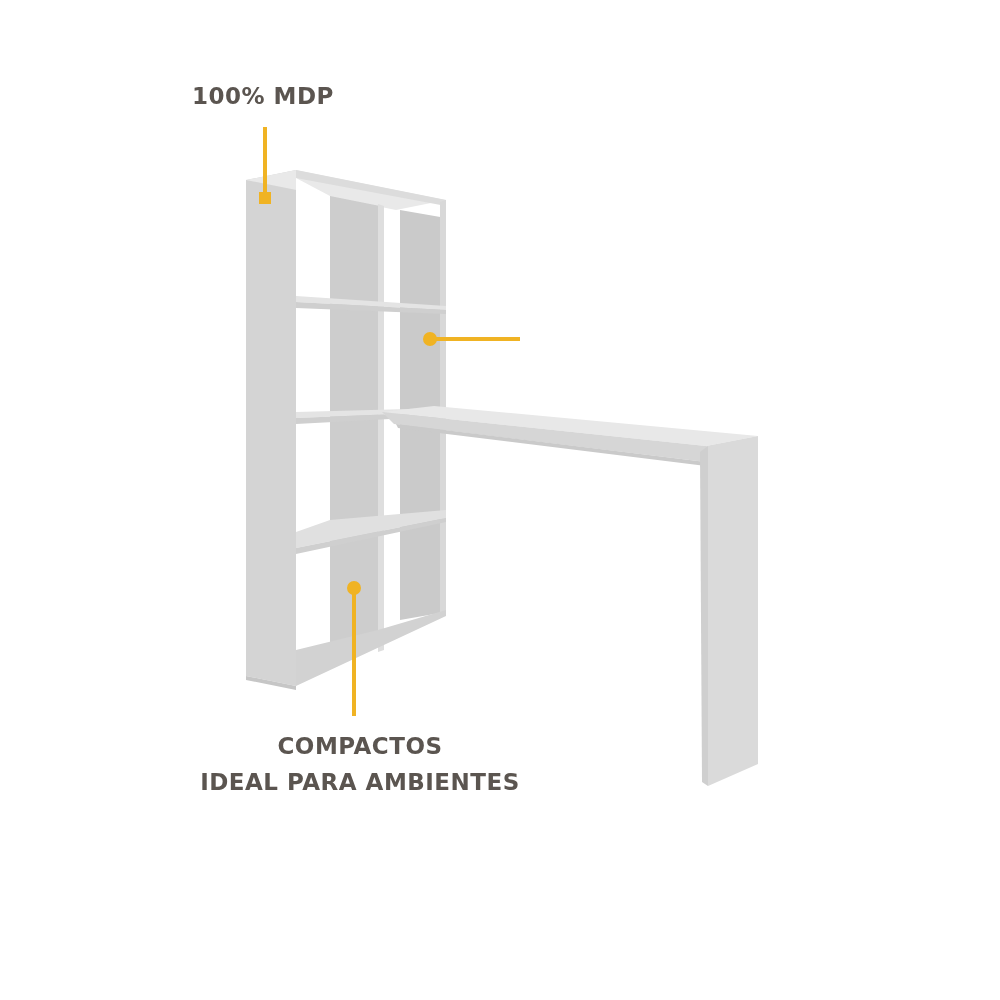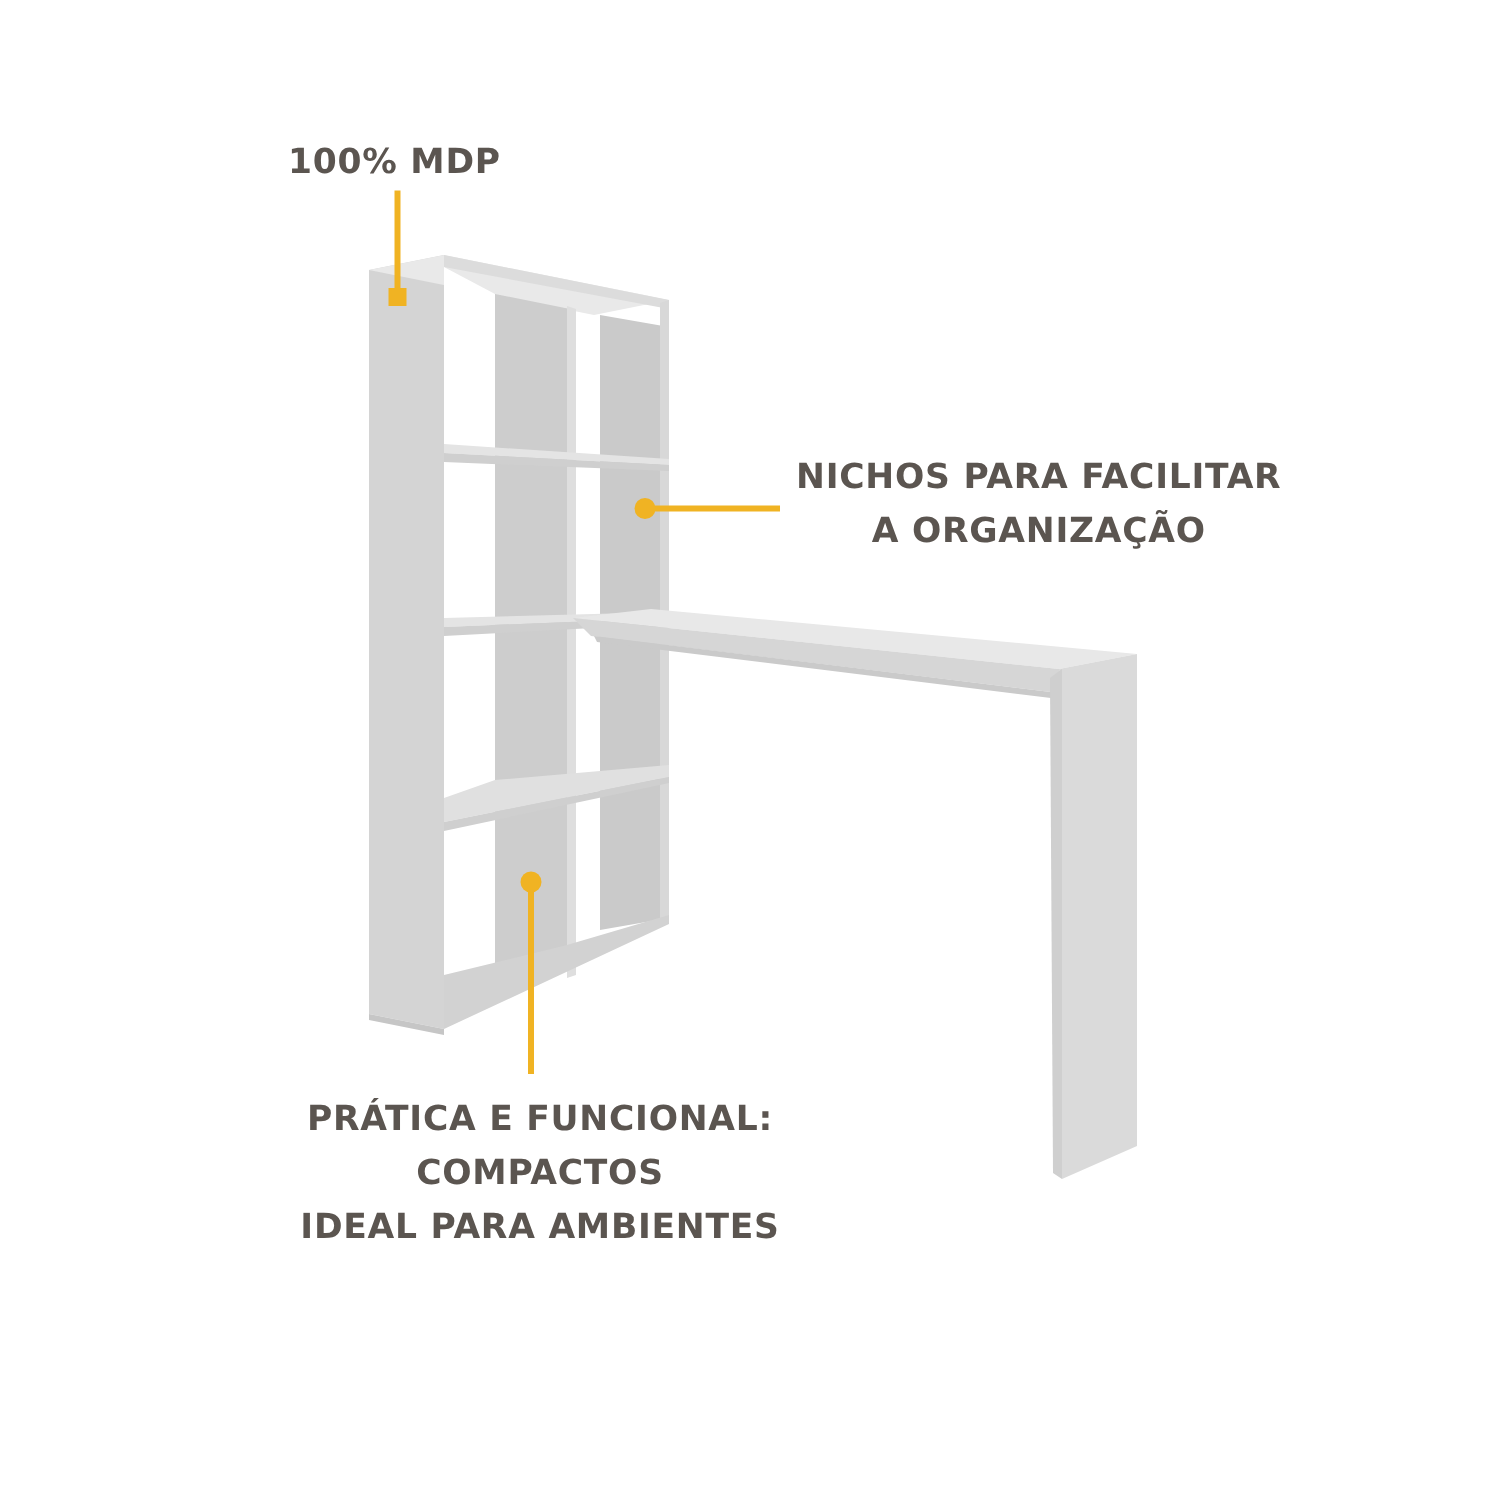--- a/index.html
+++ b/index.html
@@ -9,21 +9,21 @@
       position: absolute;
       font-family: "DejaVu Sans", "Liberation Sans", sans-serif;
       font-weight: bold;
       color: #5b5550;
       text-align: center;
       letter-spacing: 0.5px;
       line-height: 36px;
       font-size: 23px;
       white-space: nowrap;
     }
-    #t-mdp { left: 192px; top: 90px; text-align: right; }
+    #t-mdp { left: 192px; top: 78px; text-align: right; }
     #t-nichos { left: 520px; top: 300px; width: 345px; }
     #t-pratica { left: 190px; top: 728px; width: 340px; }
     svg { position: absolute; left: 0; top: 0; }
   </style>
 </head>
 <body>
 
 <div class="stage">
 
   <svg width="1000" height="1000" viewBox="0 0 1000 1000">
@@ -87,24 +87,19 @@
 
       <line x1="354" y1="588" x2="354" y2="716" stroke="#f0b323" stroke-width="4"></line>
       <circle cx="354" cy="588" r="7" fill="#f0b323"></circle>
     </g>
   </svg>
 
   <div id="t-mdp" class="callout-text">
     <div>100% MDP</div>
   </div>
 
-  <div id="t-nichos" class="callout-text">
-    <div>NICHOS PARA FACILITAR</div>
-    <div>A ORGANIZAÇÃO</div>
-  </div>
 
   <div id="t-pratica" class="callout-text">
-    <div>PRÁTICA E FUNCIONAL:</div>
     <div>COMPACTOS</div>
     <div>IDEAL PARA AMBIENTES</div>
   </div>
 
 </div>
 
 </body></html>

